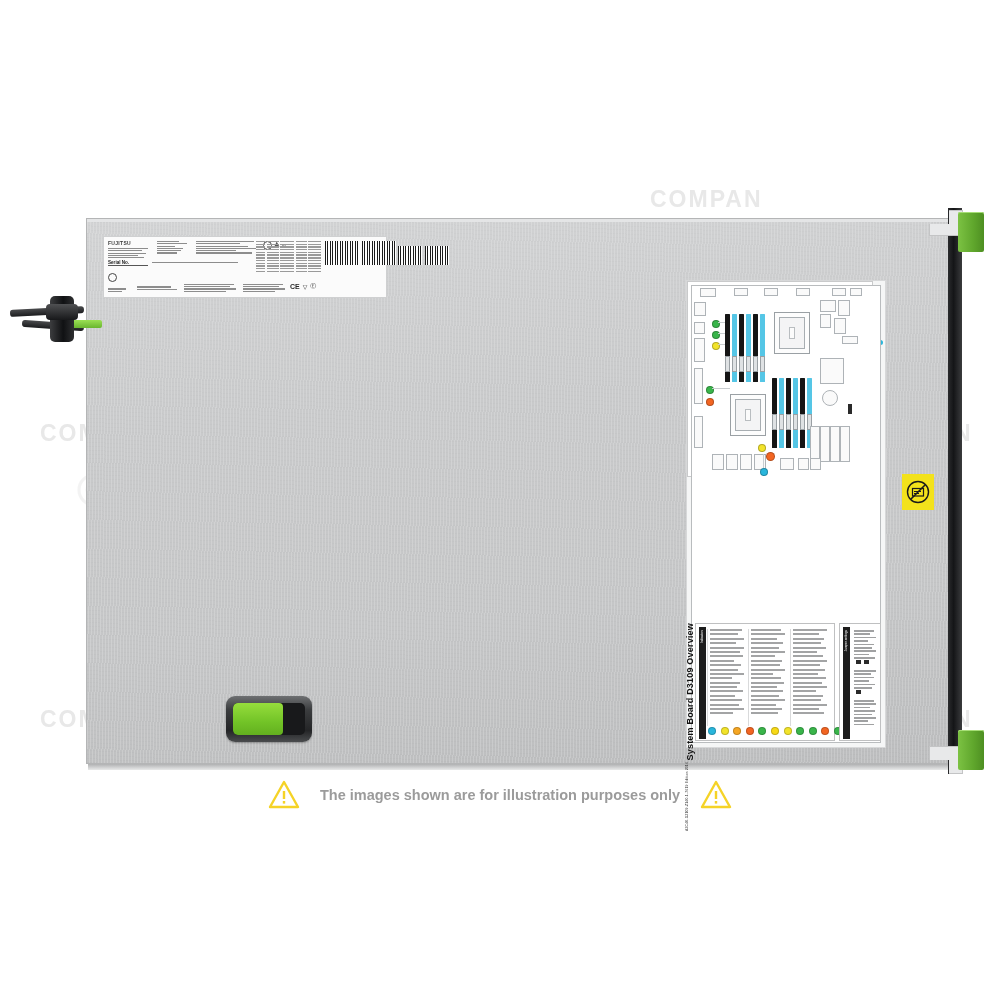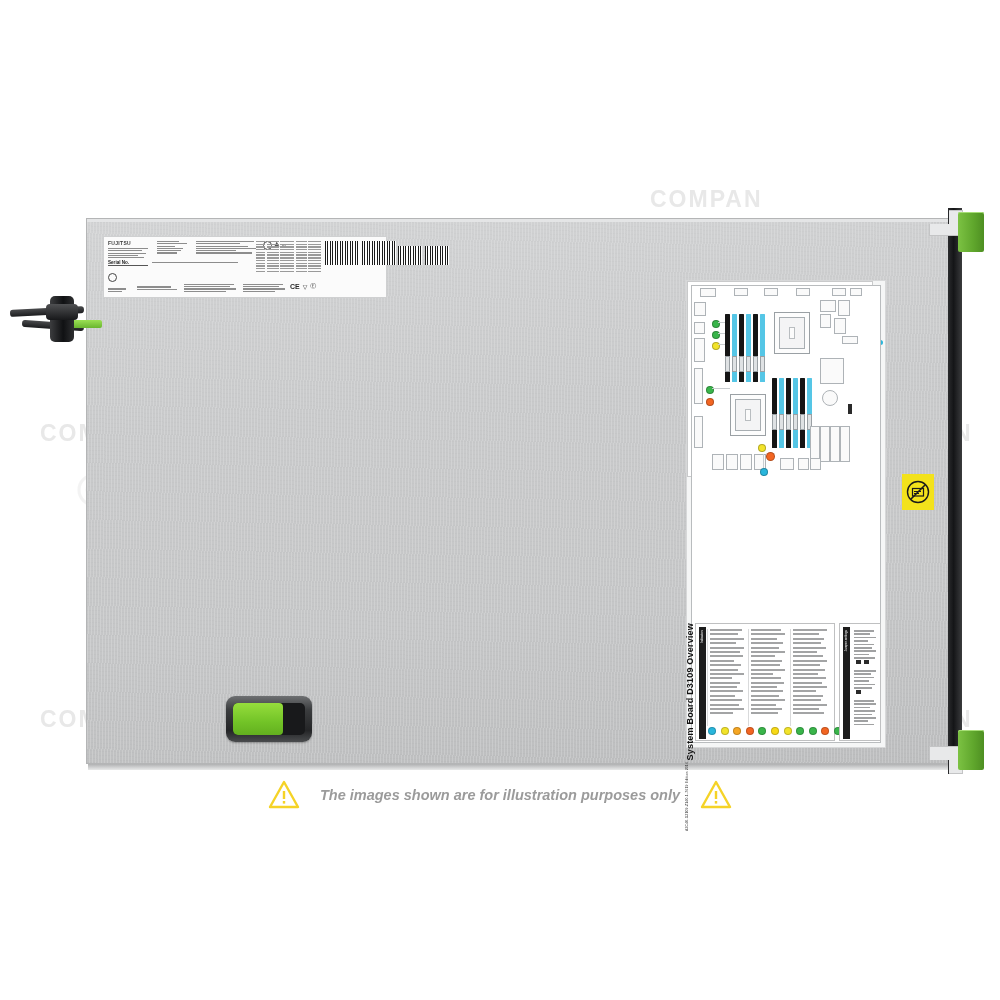--- a/index.html
+++ b/index.html
@@ -146,21 +146,21 @@
   .rp-leds i{width:5px;height:5px;border-radius:50%;display:block;background:#2fbf2f;border:.4px solid #1e8a1e;}
 
   
   .nosticker{position:absolute;left:902px;top:474px;width:32px;height:36px;background:#f3e21b;
        display:flex;align-items:center;justify-content:center;}
   .nosticker svg{display:block;}
 
   
   .disclaimer{position:absolute;left:0;top:780px;width:1000px;
        display:flex;align-items:center;justify-content:center;gap:20px;}
-  .disc-text{font-size:14.5px;line-height:20px;color:#9b9b9b;font-weight:600;text-align:right;font-style:italic;}
+  .disc-text{font-size:14.5px;line-height:20px;color:#9b9b9b;font-weight:600;text-align:right;}
   .warn-tri{display:block;}
 </style>
 </head>
 <body>
 
 <div class="stage">
 
   <div id="wm-layer">
       <div class="wm" style="left: 462px; top: 272px;">COMPAN</div>
       <div class="wm" style="left: 272px; top: 348px;">COMPAN</div>

